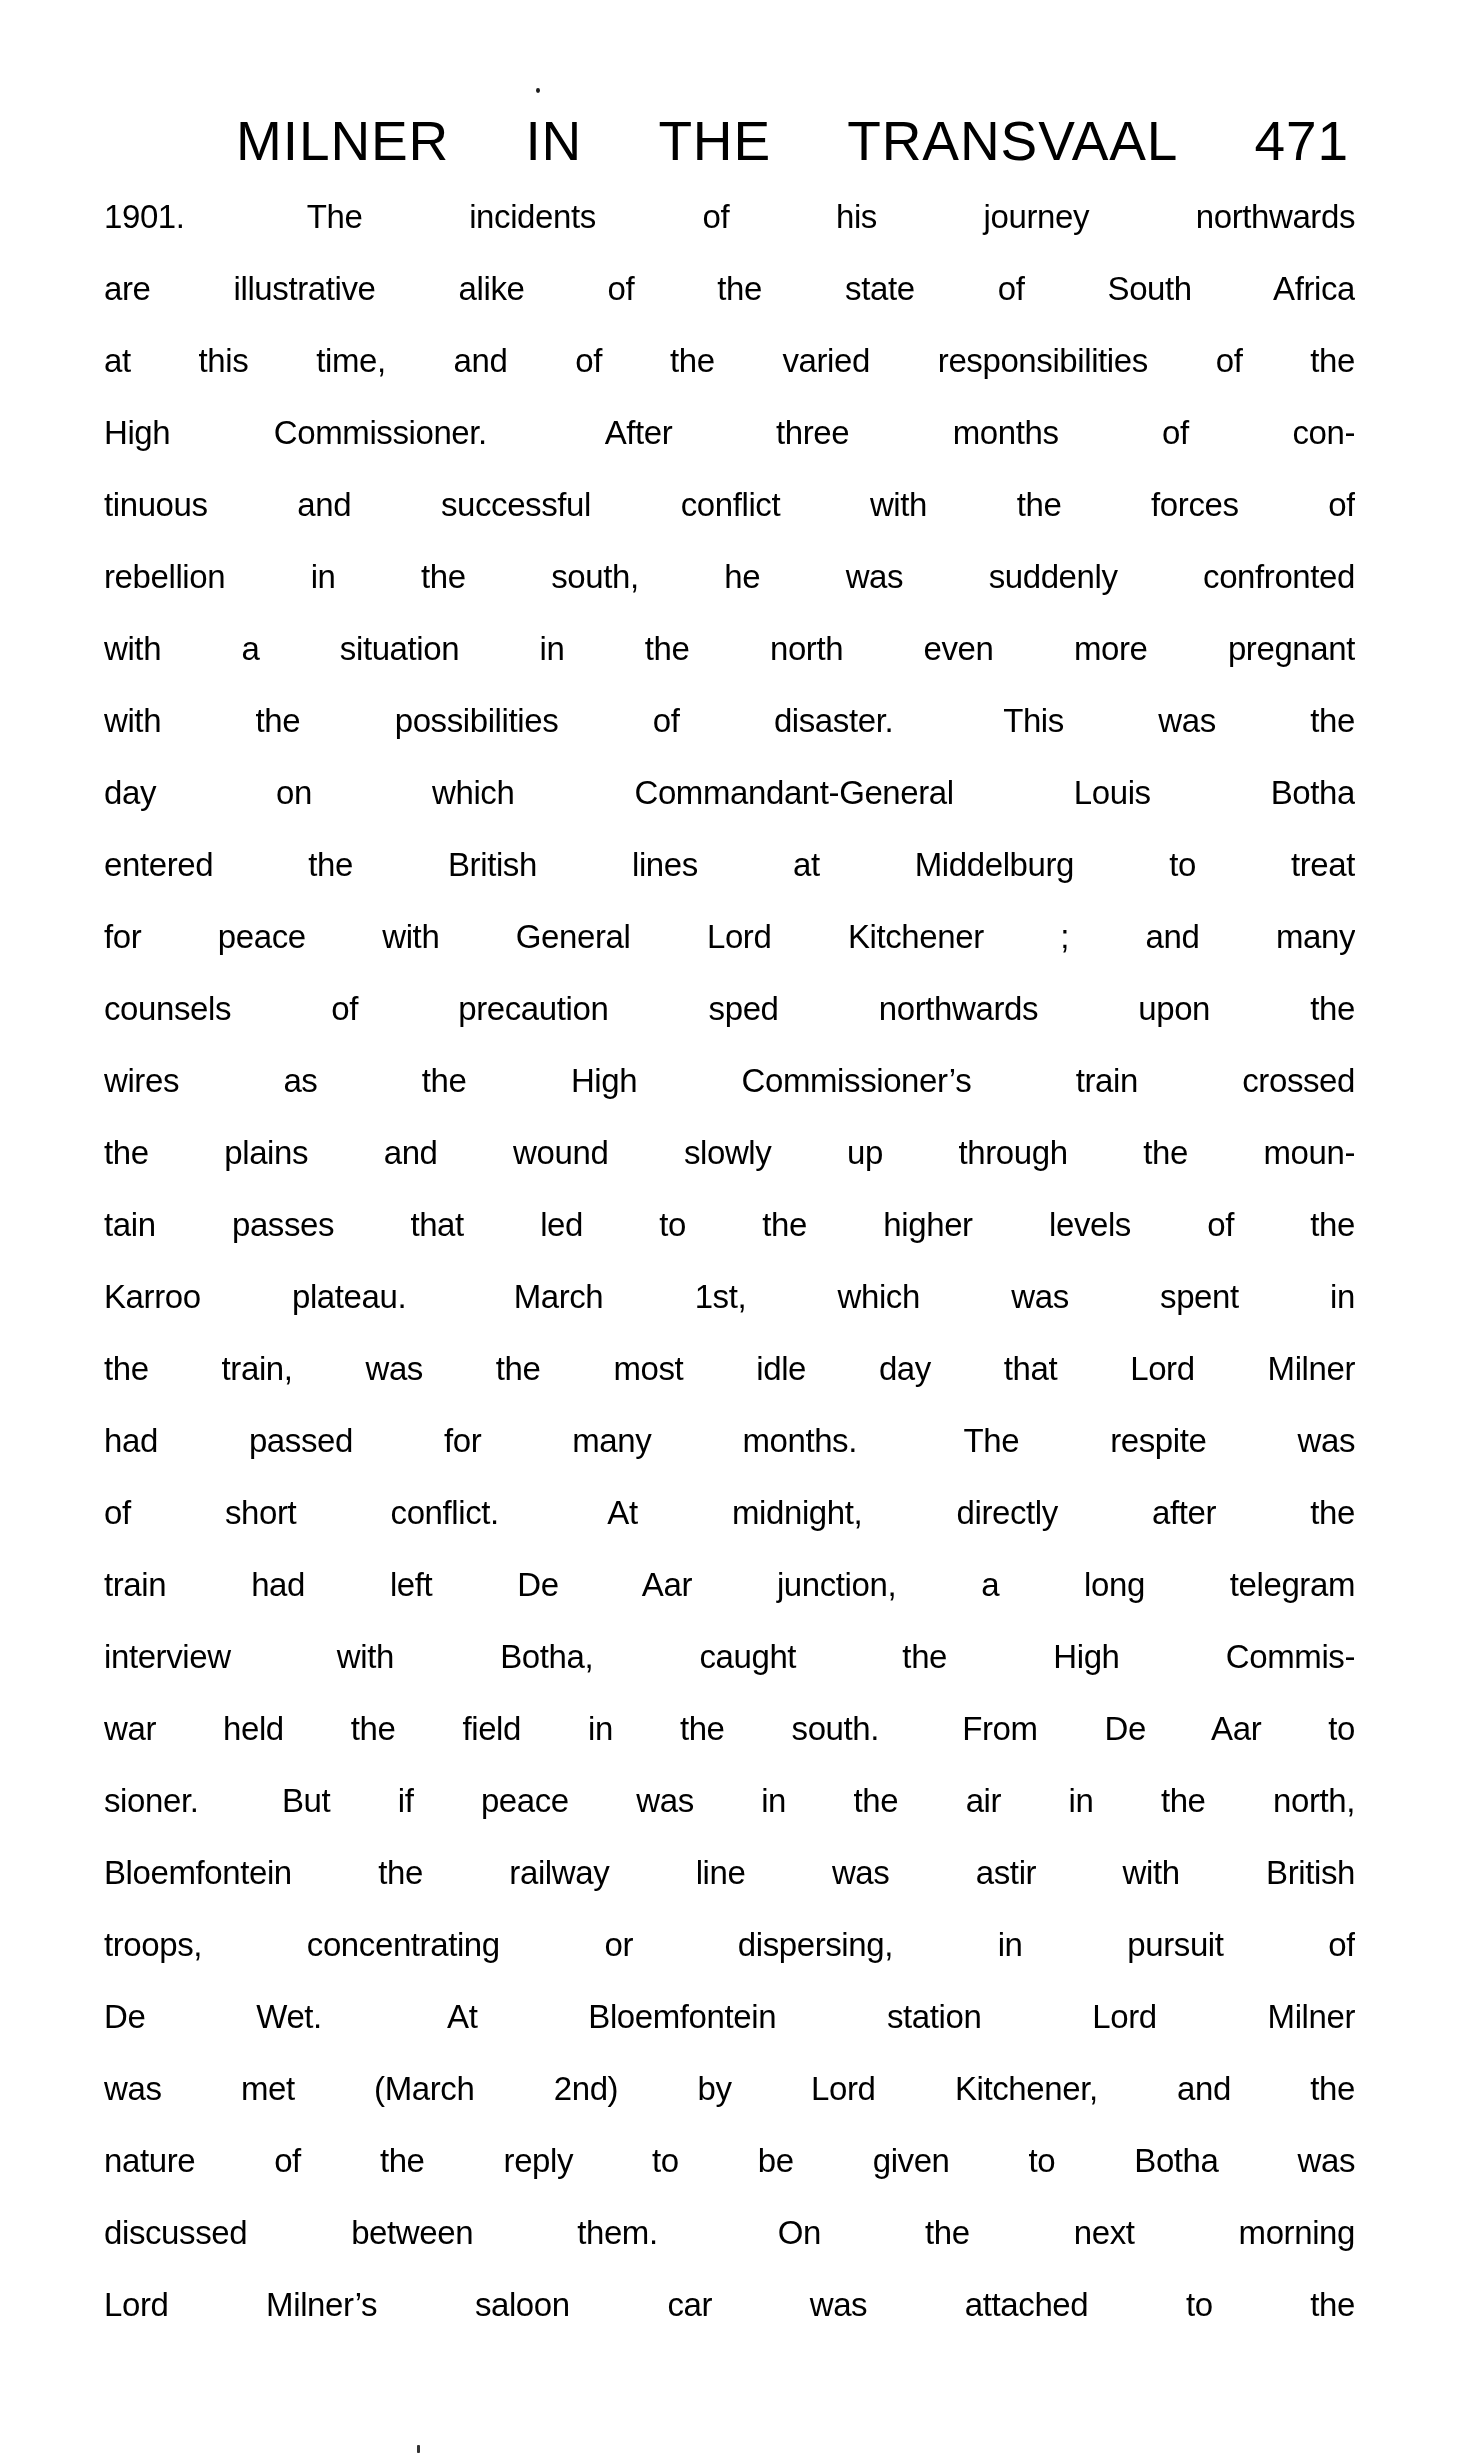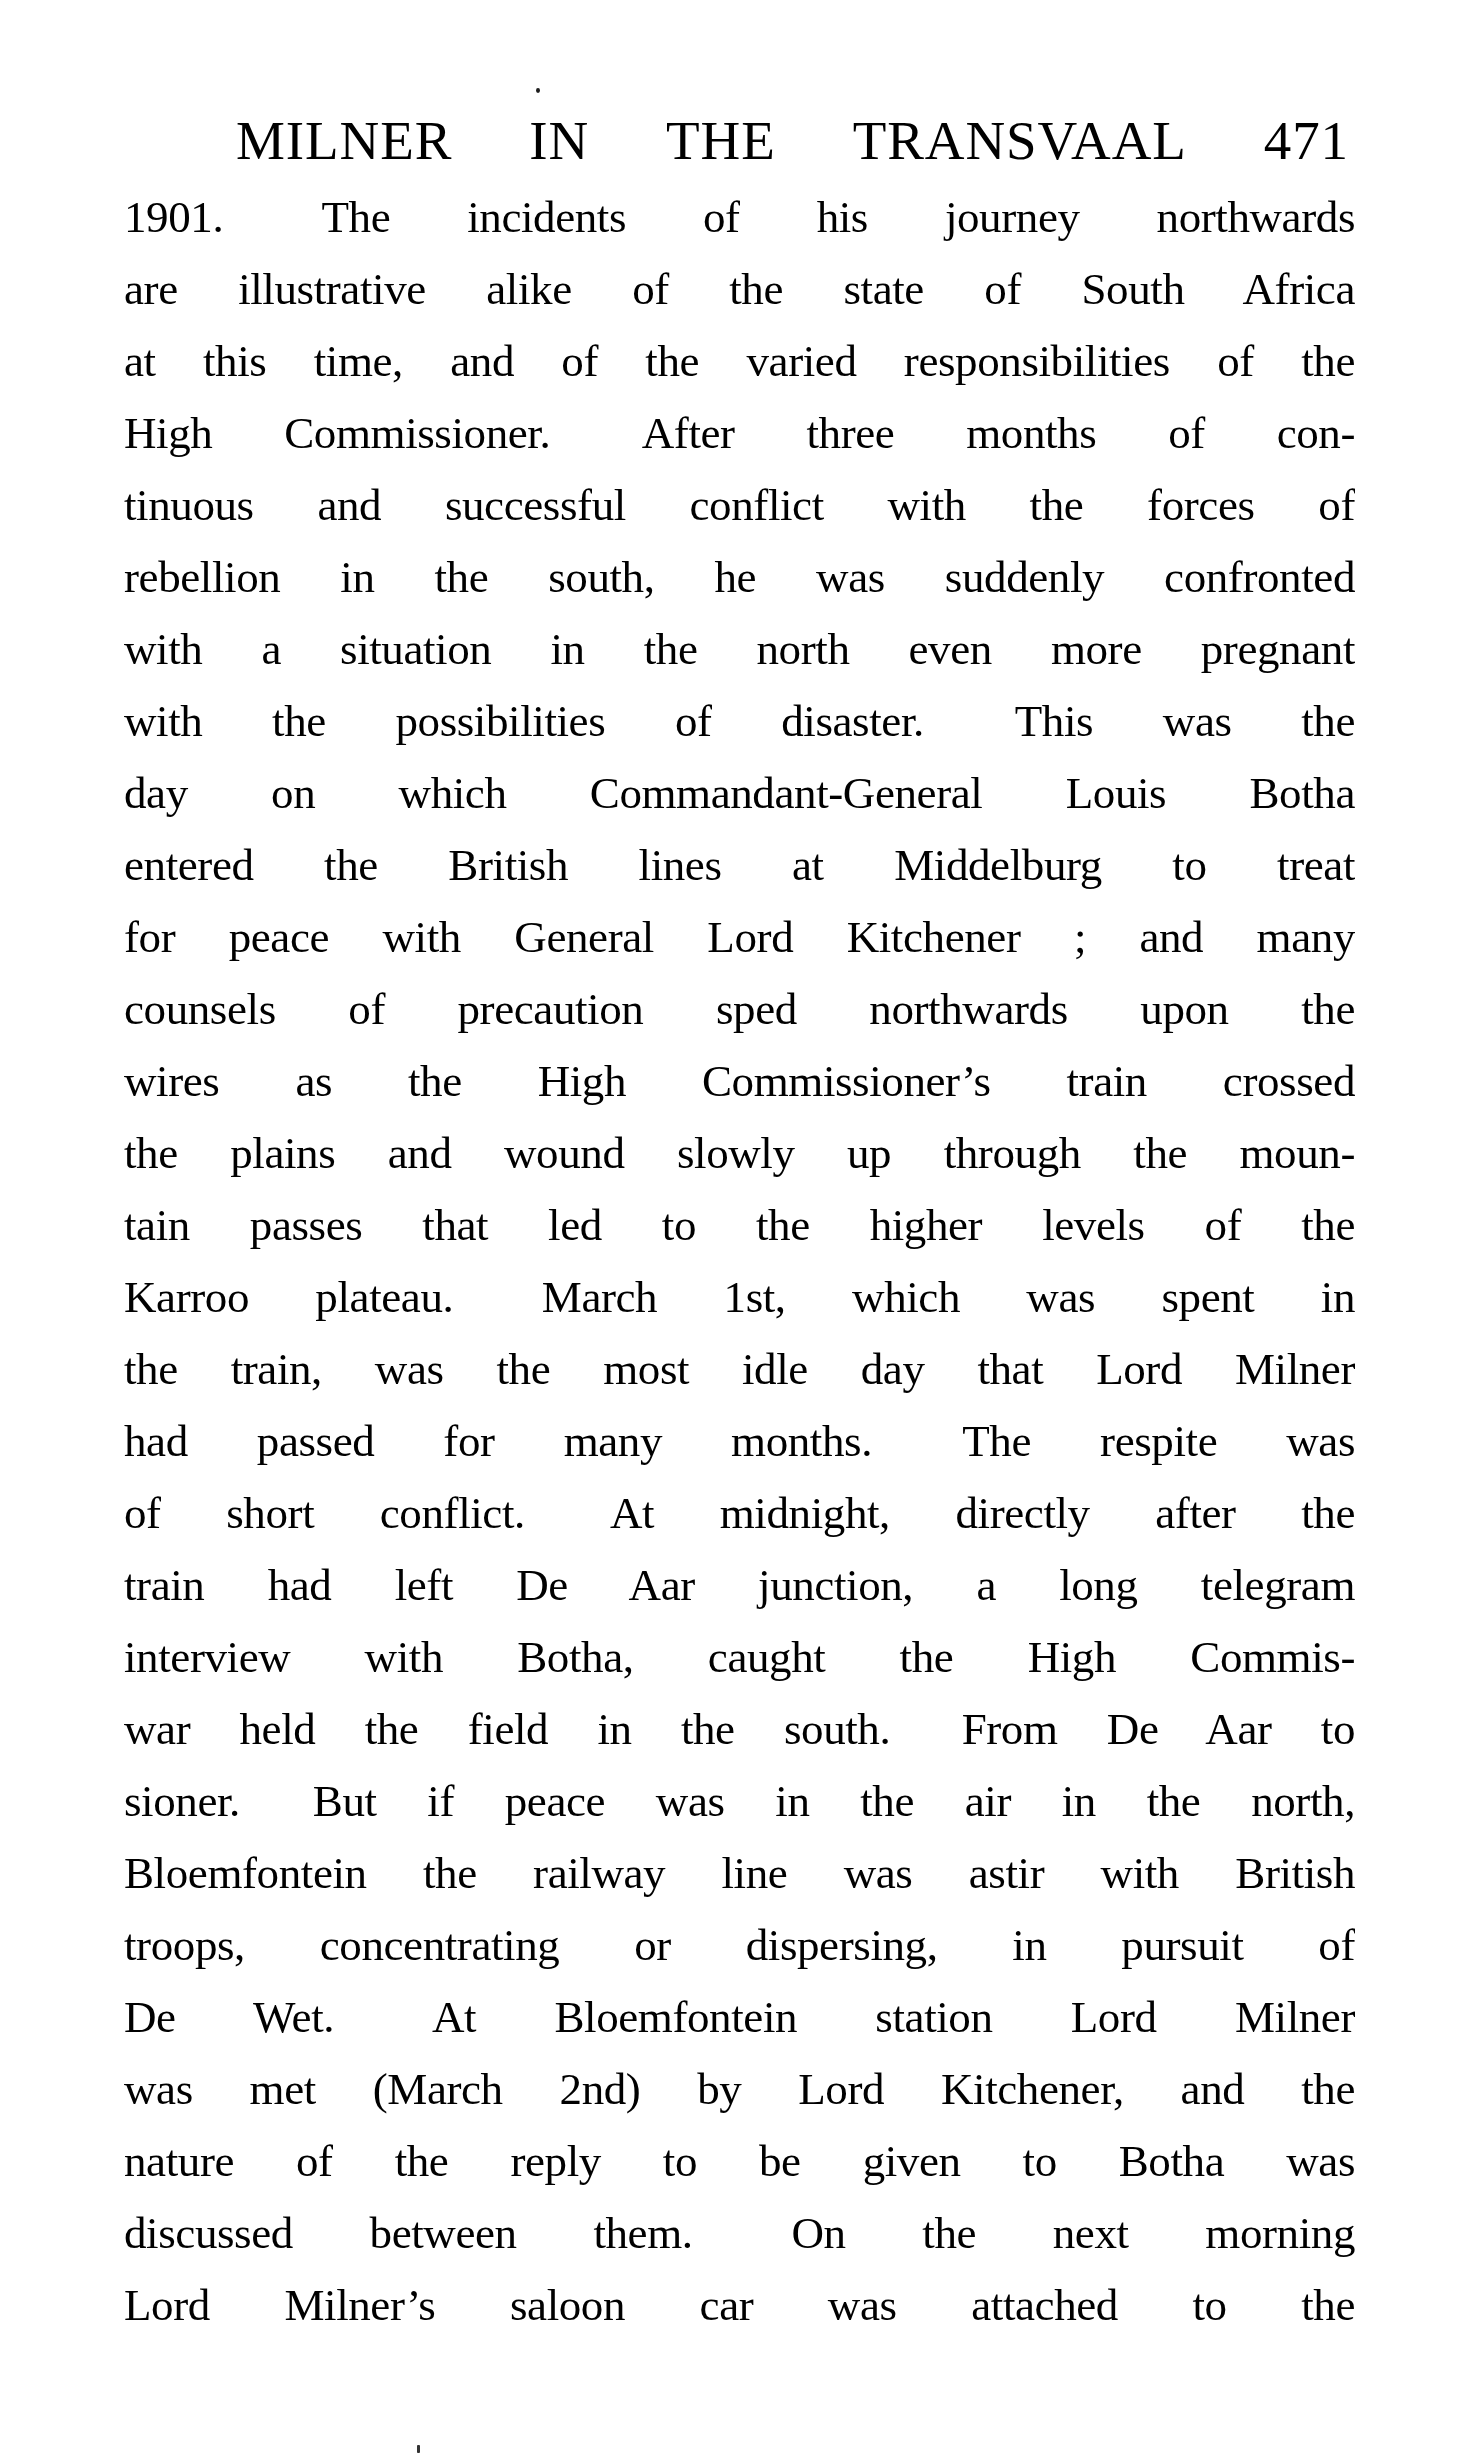--- a/index.html
+++ b/index.html
@@ -7,21 +7,21 @@
     padding: 0;
     background: #ffffff;
   }
   .page {
     position: relative;
     width: 1481px;
     height: 2462px;
     background: #ffffff;
     overflow: hidden;
     color: #000000;
-    font-family: Liberation Serif, serif;
+    font-family: Liberation Sans, sans-serif;
   }
   .running-head {
     position: absolute;
     left: 236px;
     top: 108px;
     width: 1113px;
     display: flex;
     justify-content: space-between;
     align-items: baseline;
     font-size: 55px;
@@ -31,26 +31,25 @@
   }
   .body-text {
     position: absolute;
     left: 104px;
     top: 181px;
     width: 1251px;
   }
   .line {
     height: 72px;
     line-height: 72px;
-    font-size: 45px;
+    font-size: 33px;
     letter-spacing: -0.4px;
     text-align: justify;
     text-align-last: justify;
     overflow: hidden;
-    margin-left: 20px;
   }
   .speck {
     position: absolute;
     background: #1c1c1c;
     border-radius: 50%;
   }
   .speck-1 { left: 536px; top: 88px; width: 4.3px; height: 5.2px; }
   .speck-2 { left: 417px; top: 2445px; width: 2.6px; height: 7.8px; border-radius: 0.9px; background: #333; }
 </style>
 </head>

